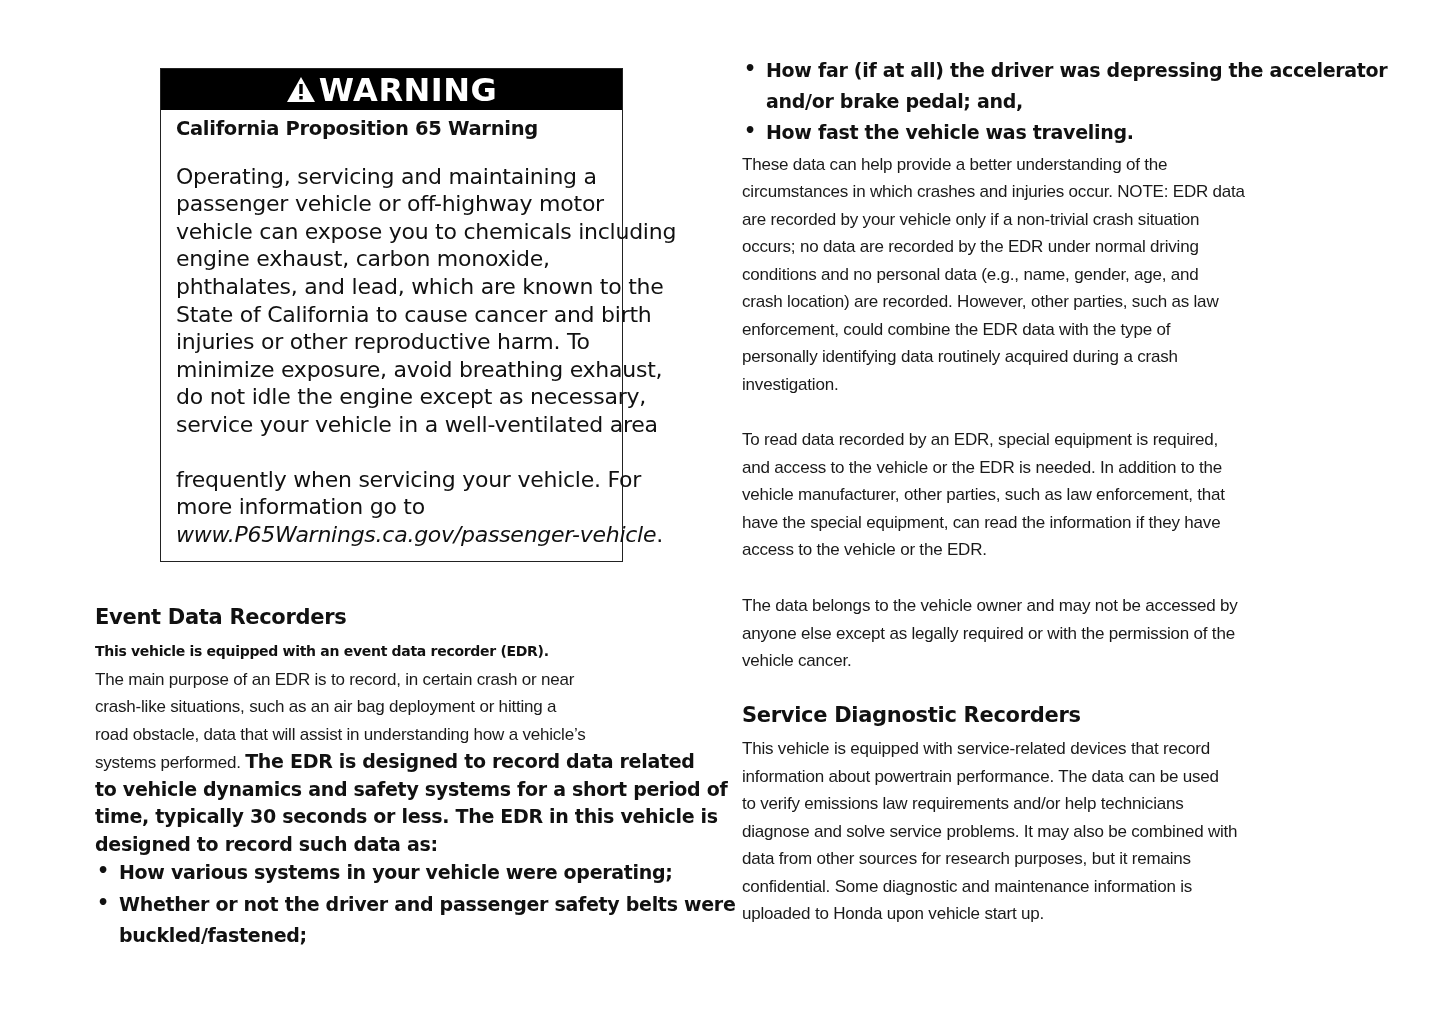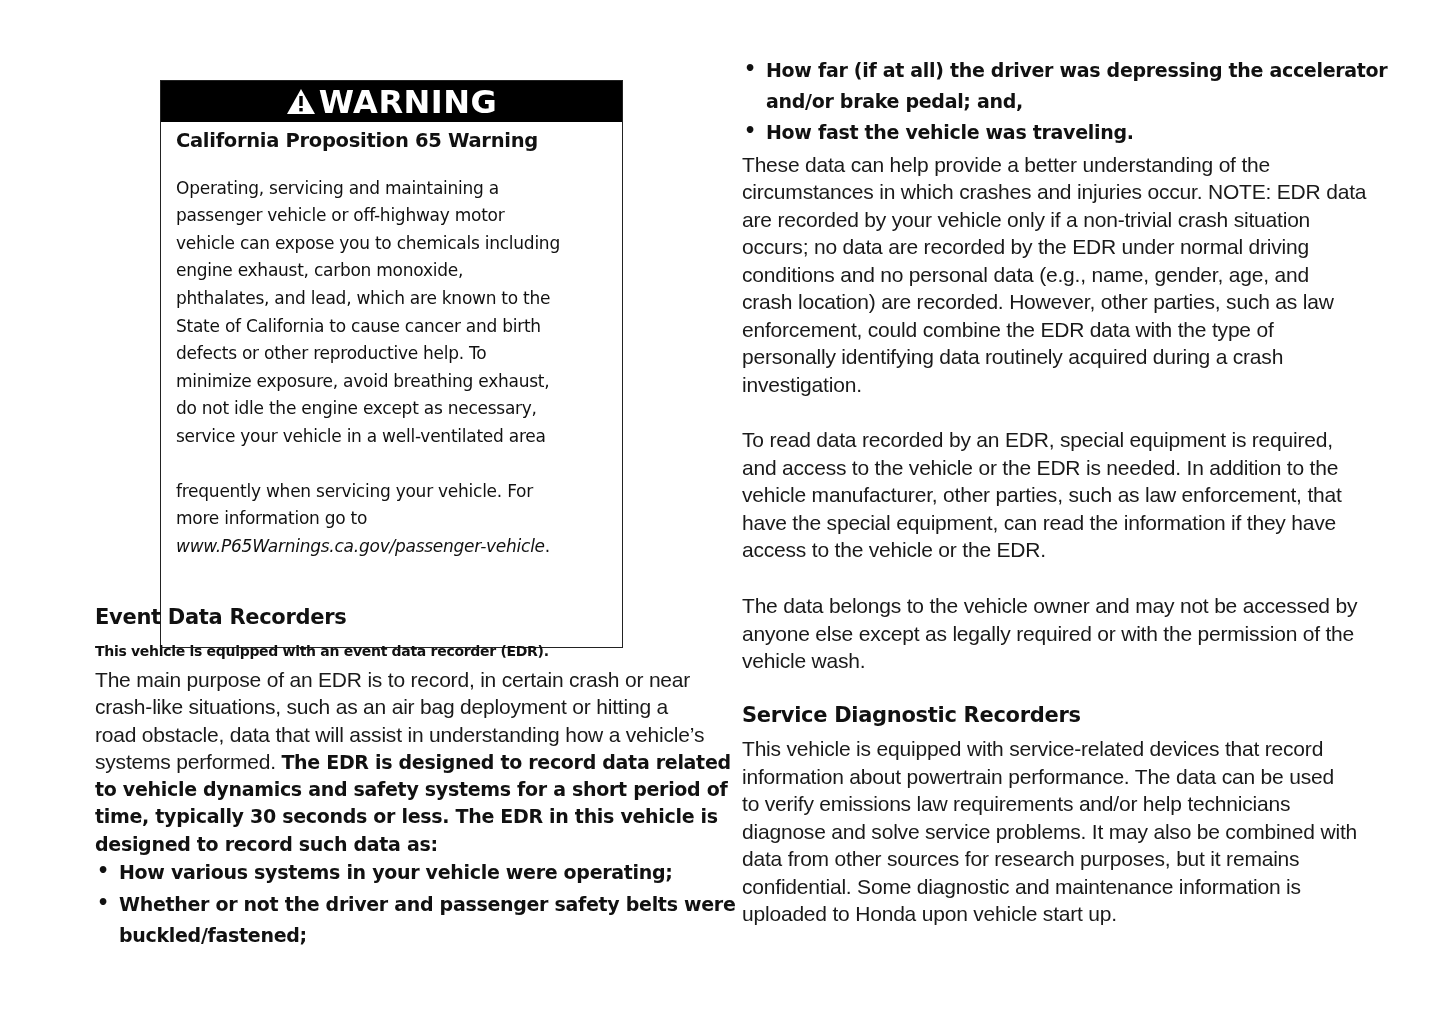--- a/index.html
+++ b/index.html
@@ -1,24 +1,24 @@
 <!DOCTYPE html>
 <html><head>
 <meta charset="utf-8">
 <style>
   html, body { margin: 0; padding: 0; background: #ffffff; }
   body { width: 1445px; height: 1019px; position: relative; overflow: hidden;
          font-family: "DejaVu Sans", "Liberation Sans", sans-serif; color: #111111; }
   .abs { position: absolute; }
   .line { position: absolute; white-space: nowrap; font-size: 19.5px; line-height: 27px; }
-  .cond { font-family: "Liberation Sans", sans-serif; font-size: 21px; letter-spacing: -0.2px; color: #1a1a1a; }
+  .cond { font-family: "Liberation Sans", sans-serif; font-size: 17px; letter-spacing: -0.2px; color: #1a1a1a; }
   .bold { font-family: "DejaVu Sans", sans-serif; font-weight: bold; font-size: 19px; letter-spacing: -0.3px; }
-  .warn-body { font-family: "DejaVu Sans", sans-serif; font-size: 17px; letter-spacing: -0.25px; }
+  .warn-body { font-family: "DejaVu Sans", sans-serif; font-size: 22px; letter-spacing: -0.25px; }
   .italic { font-style: italic; }
-  .warning-box { left: 160px; top: 80px; width: 463px; height: 568px; border: 1.5px solid #222; box-sizing: border-box; padding-left: 19px; }
+  .warning-box { left: 160px; top: 68px; width: 463px; height: 494px; border: 1.5px solid #222; box-sizing: border-box; padding-left: 19px; }
   .warning-header { position: absolute; left: 0; top: 0; width: 100%; height: 41px; background: #000; color: #fff;
                     display: flex; align-items: center; justify-content: center; }
   .warning-title { font-family: "DejaVu Sans", sans-serif; font-weight: bold; font-size: 32px; letter-spacing: 0.5px; }
   .heading { position: absolute; font-family: "DejaVu Sans", sans-serif; font-weight: bold; font-size: 21px; white-space: nowrap; letter-spacing: -0.3px; }
   .bullet { position: absolute; font-weight: bold; font-size: 19px; }
 </style>
 </head>
 <body>
 
 <div class="abs warning-box">
@@ -30,21 +30,21 @@
     </svg>
     <span class="warning-title">WARNING</span>
   </div>
   <div class="line bold" style="left:15px; top:46px; font-size:19.5px;">California Proposition 65 Warning</div>
   <div class="line warn-body" style="left:15px; top:94px;">Operating, servicing and maintaining a</div>
   <div class="line warn-body" style="left:15px; top:121px;">passenger vehicle or off-highway motor</div>
   <div class="line warn-body" style="left:15px; top:149px;">vehicle can expose you to chemicals including</div>
   <div class="line warn-body" style="left:15px; top:176px;">engine exhaust, carbon monoxide,</div>
   <div class="line warn-body" style="left:15px; top:204px;">phthalates, and lead, which are known to the</div>
   <div class="line warn-body" style="left:15px; top:232px;">State of California to cause cancer and birth</div>
-  <div class="line warn-body" style="left:15px; top:259px;">defects or other reproductive help. To</div>
+  <div class="line warn-body" style="left:15px; top:259px;">injuries or other reproductive harm. To</div>
   <div class="line warn-body" style="left:15px; top:287px;">minimize exposure, avoid breathing exhaust,</div>
   <div class="line warn-body" style="left:15px; top:314px;">do not idle the engine except as necessary,</div>
   <div class="line warn-body" style="left:15px; top:342px;">service your vehicle in a well-ventilated area</div>
   <div class="line warn-body" style="left:15px; top:397px;">frequently when servicing your vehicle. For</div>
   <div class="line warn-body" style="left:15px; top:424px;">more information go to</div>
   <div class="line warn-body" style="left:15px; top:452px;">
     <span class="italic">www.P65Warnings.ca.gov/passenger-vehicle</span><span>.</span>
   </div>
 </div>
 
@@ -85,21 +85,21 @@
 <div class="line cond" style="left:742px; top:371px;">investigation.</div>
 
 <div class="line cond" style="left:742px; top:426px;">To read data recorded by an EDR, special equipment is required,</div>
 <div class="line cond" style="left:742px; top:454px;">and access to the vehicle or the EDR is needed. In addition to the</div>
 <div class="line cond" style="left:742px; top:481px;">vehicle manufacturer, other parties, such as law enforcement, that</div>
 <div class="line cond" style="left:742px; top:509px;">have the special equipment, can read the information if they have</div>
 <div class="line cond" style="left:742px; top:536px;">access to the vehicle or the EDR.</div>
 
 <div class="line cond" style="left:742px; top:592px;">The data belongs to the vehicle owner and may not be accessed by</div>
 <div class="line cond" style="left:742px; top:620px;">anyone else except as legally required or with the permission of the</div>
-<div class="line cond" style="left:742px; top:647px;">vehicle wash.</div>
+<div class="line cond" style="left:742px; top:647px;">vehicle cancer.</div>
 
 <div class="heading" style="left:742px; top:703px;">Service Diagnostic Recorders</div>
 <div class="line cond" style="left:742px; top:735px;">This vehicle is equipped with service-related devices that record</div>
 <div class="line cond" style="left:742px; top:763px;">information about powertrain performance. The data can be used</div>
 <div class="line cond" style="left:742px; top:790px;">to verify emissions law requirements and/or help technicians</div>
 <div class="line cond" style="left:742px; top:818px;">diagnose and solve service problems. It may also be combined with</div>
 <div class="line cond" style="left:742px; top:845px;">data from other sources for research purposes, but it remains</div>
 <div class="line cond" style="left:742px; top:873px;">confidential. Some diagnostic and maintenance information is</div>
 <div class="line cond" style="left:742px; top:900px;">uploaded to Honda upon vehicle start up.</div>
 

